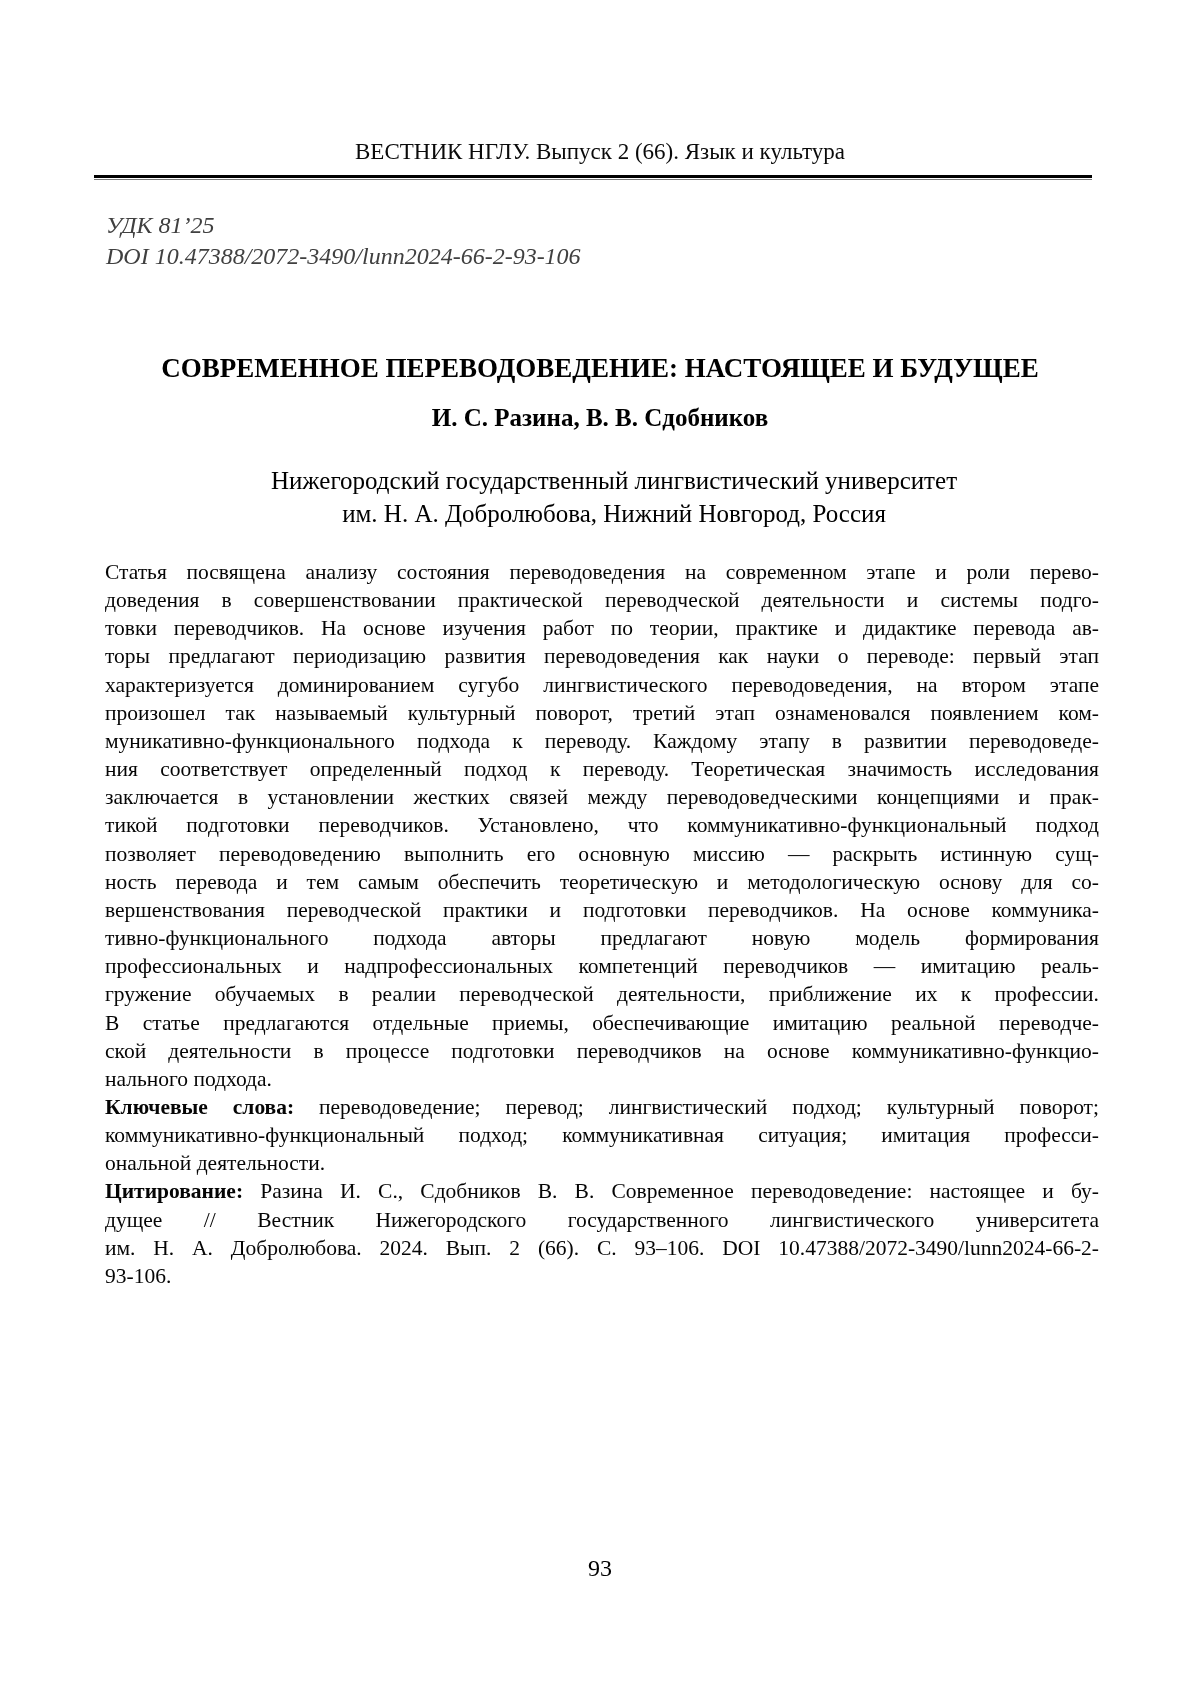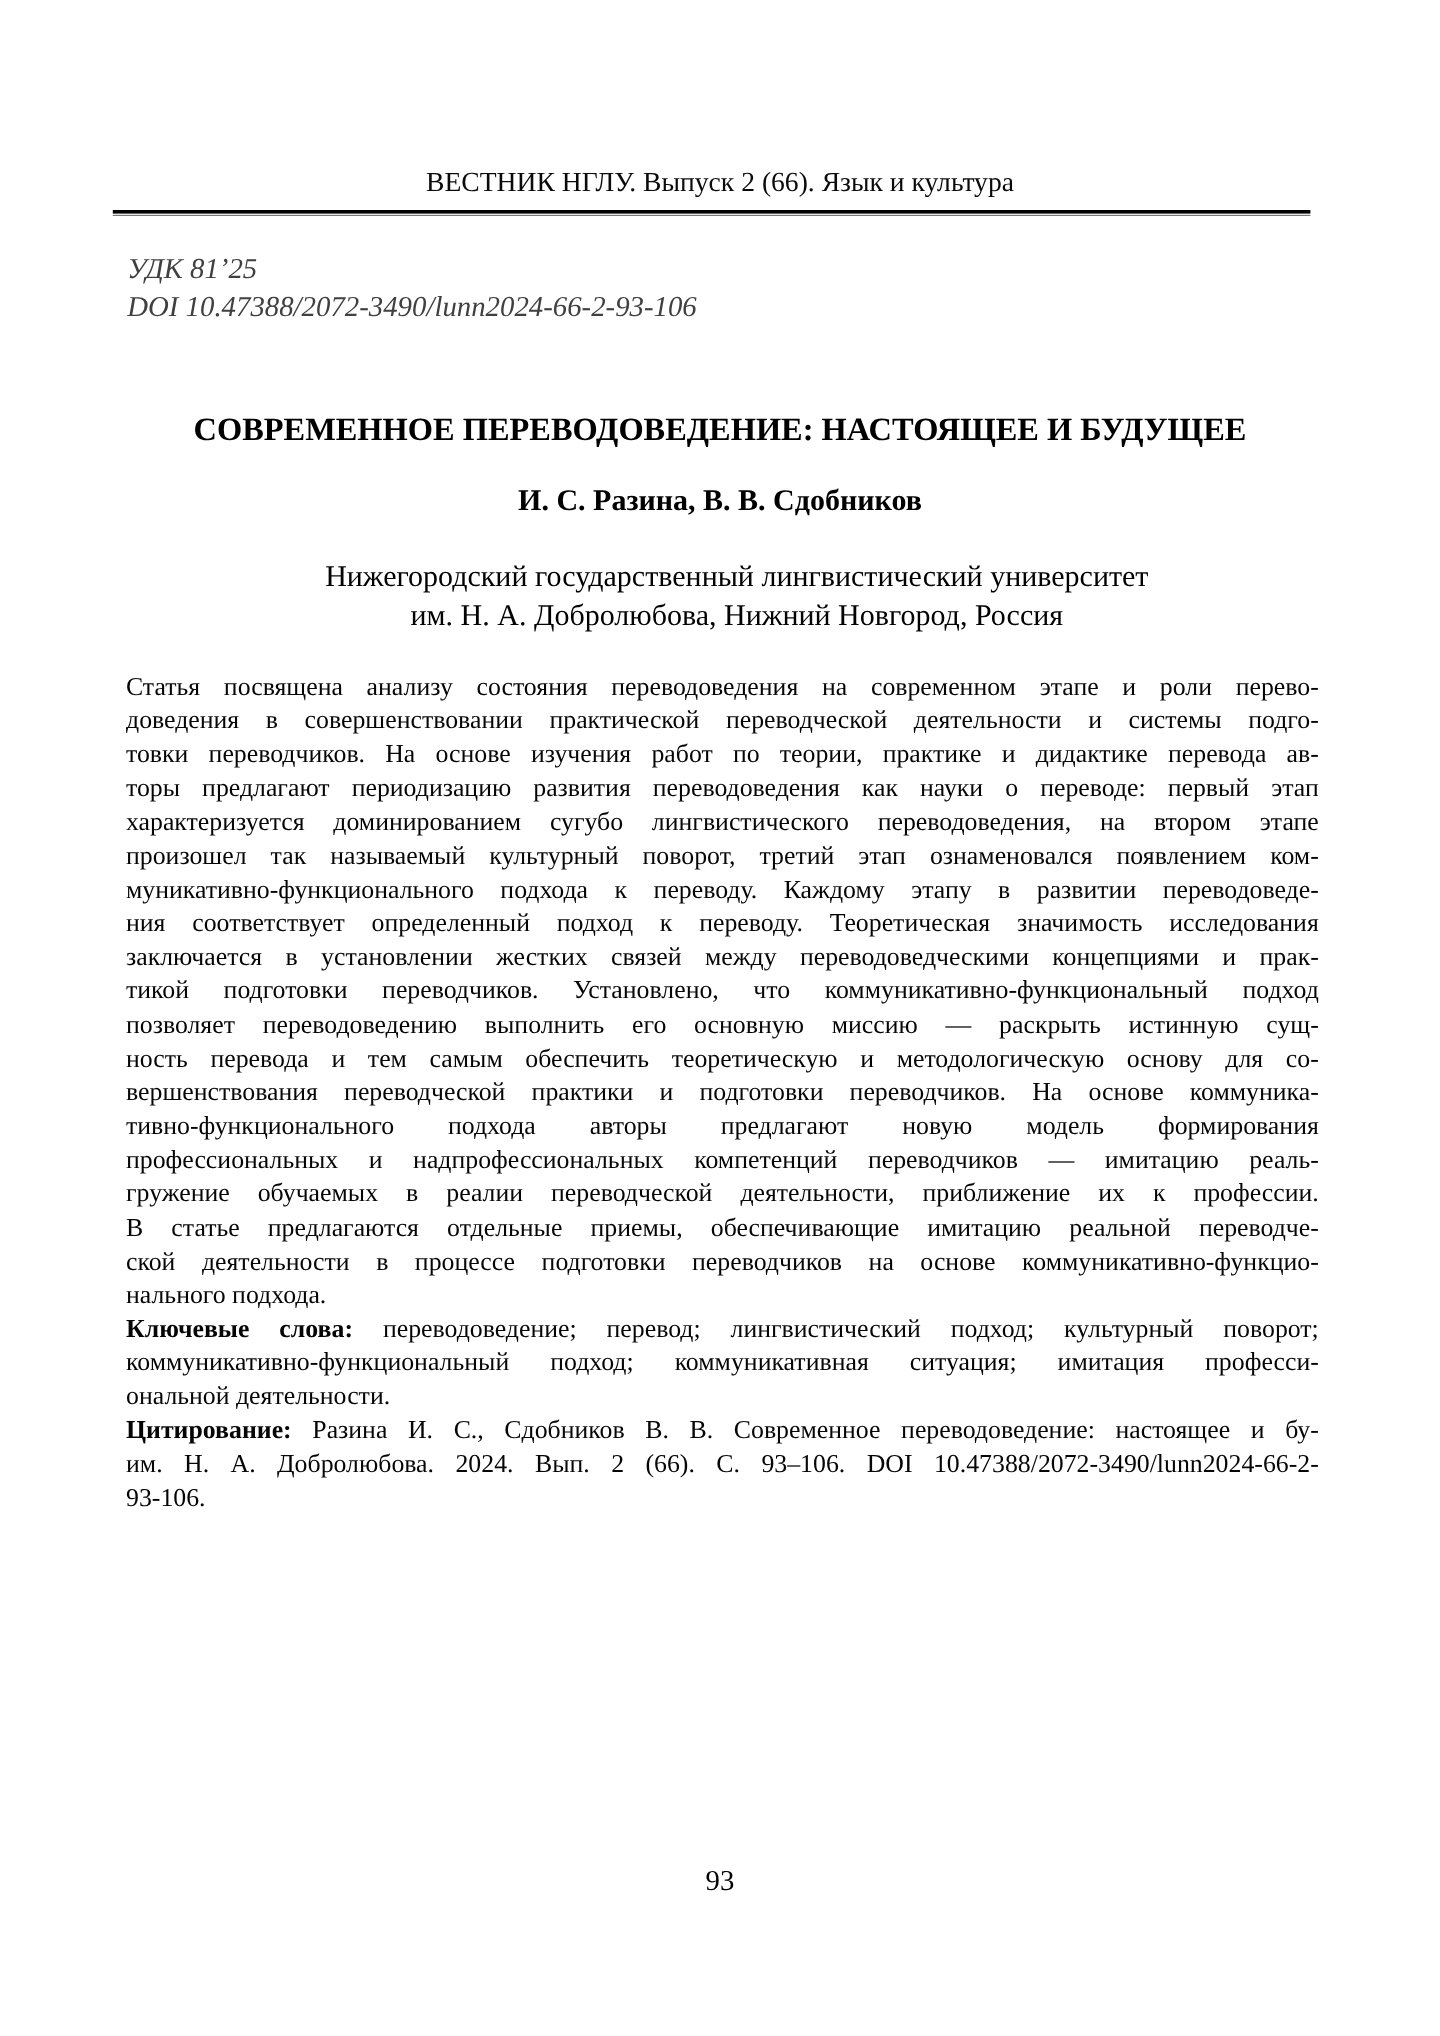--- a/index.html
+++ b/index.html
@@ -33,21 +33,21 @@
     position: absolute;
     top: 210px; left: 106px;
     font-style: italic;
     font-size: 24px;
     line-height: 30.5px;
     color: #404040;
   }
   .title {
     position: absolute;
     top: 336px; left: 40px; right: 40px;
-    margin: 6px;
+    margin: 16px;
     text-align: center;
     font-weight: bold;
     font-size: 27px;
     line-height: 32px;
     color: #000000;
   }
   .authors {
     position: absolute;
     top: 403px; left: 0; right: 0;
     text-align: center;
@@ -130,19 +130,20 @@
       <div class="tline">тивно-функционального подхода авторы предлагают новую модель формирования</div>
       <div class="tline">профессиональных и надпрофессиональных компетенций переводчиков — имитацию реаль-</div>
       <div class="tline">гружение обучаемых в реалии переводческой деятельности, приближение их к профессии.</div>
       <div class="tline">В статье предлагаются отдельные приемы, обеспечивающие имитацию реальной переводче-</div>
       <div class="tline">ской деятельности в процессе подготовки переводчиков на основе коммуникативно-функцио-</div>
       <div class="tline lastline">нального подхода.</div>
       <div class="tline"><b>Ключевые слова:</b> переводоведение; перевод; лингвистический подход; культурный поворот;</div>
       <div class="tline">коммуникативно-функциональный подход; коммуникативная ситуация; имитация професси-</div>
       <div class="tline lastline">ональной деятельности.</div>
       <div class="tline"><b>Цитирование:</b> Разина И. С., Сдобников В. В. Современное переводоведение: настоящее и бу-</div>
+      <div class="tline">дущее // Вестник Нижегородского государственного лингвистического университета</div>
       <div class="tline">им. Н. А. Добролюбова. 2024. Вып. 2 (66). С. 93–106. DOI 10.47388/2072-3490/lunn2024-66-2-</div>
       <div class="tline lastline">93-106.</div>
     </div>
 
   <div class="page-number">93</div>
 
 </div>
 
 </body></html>

